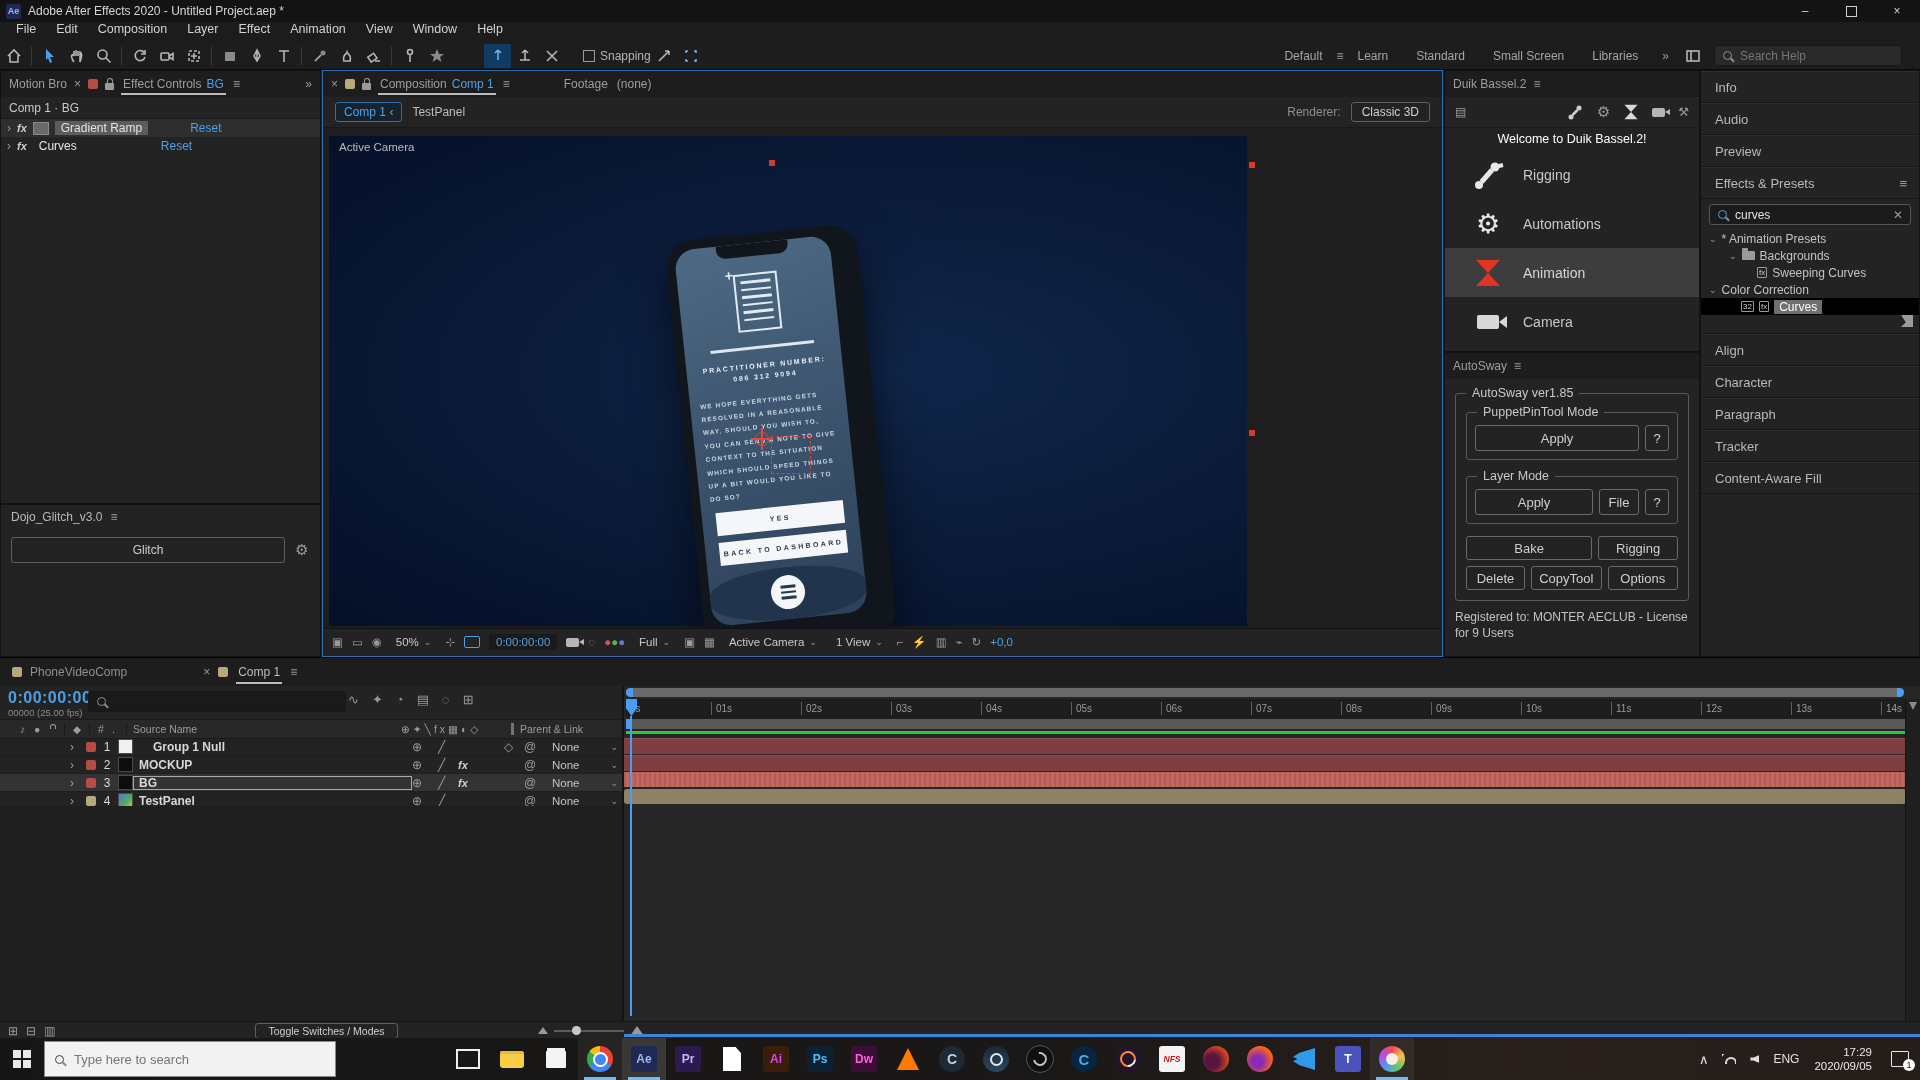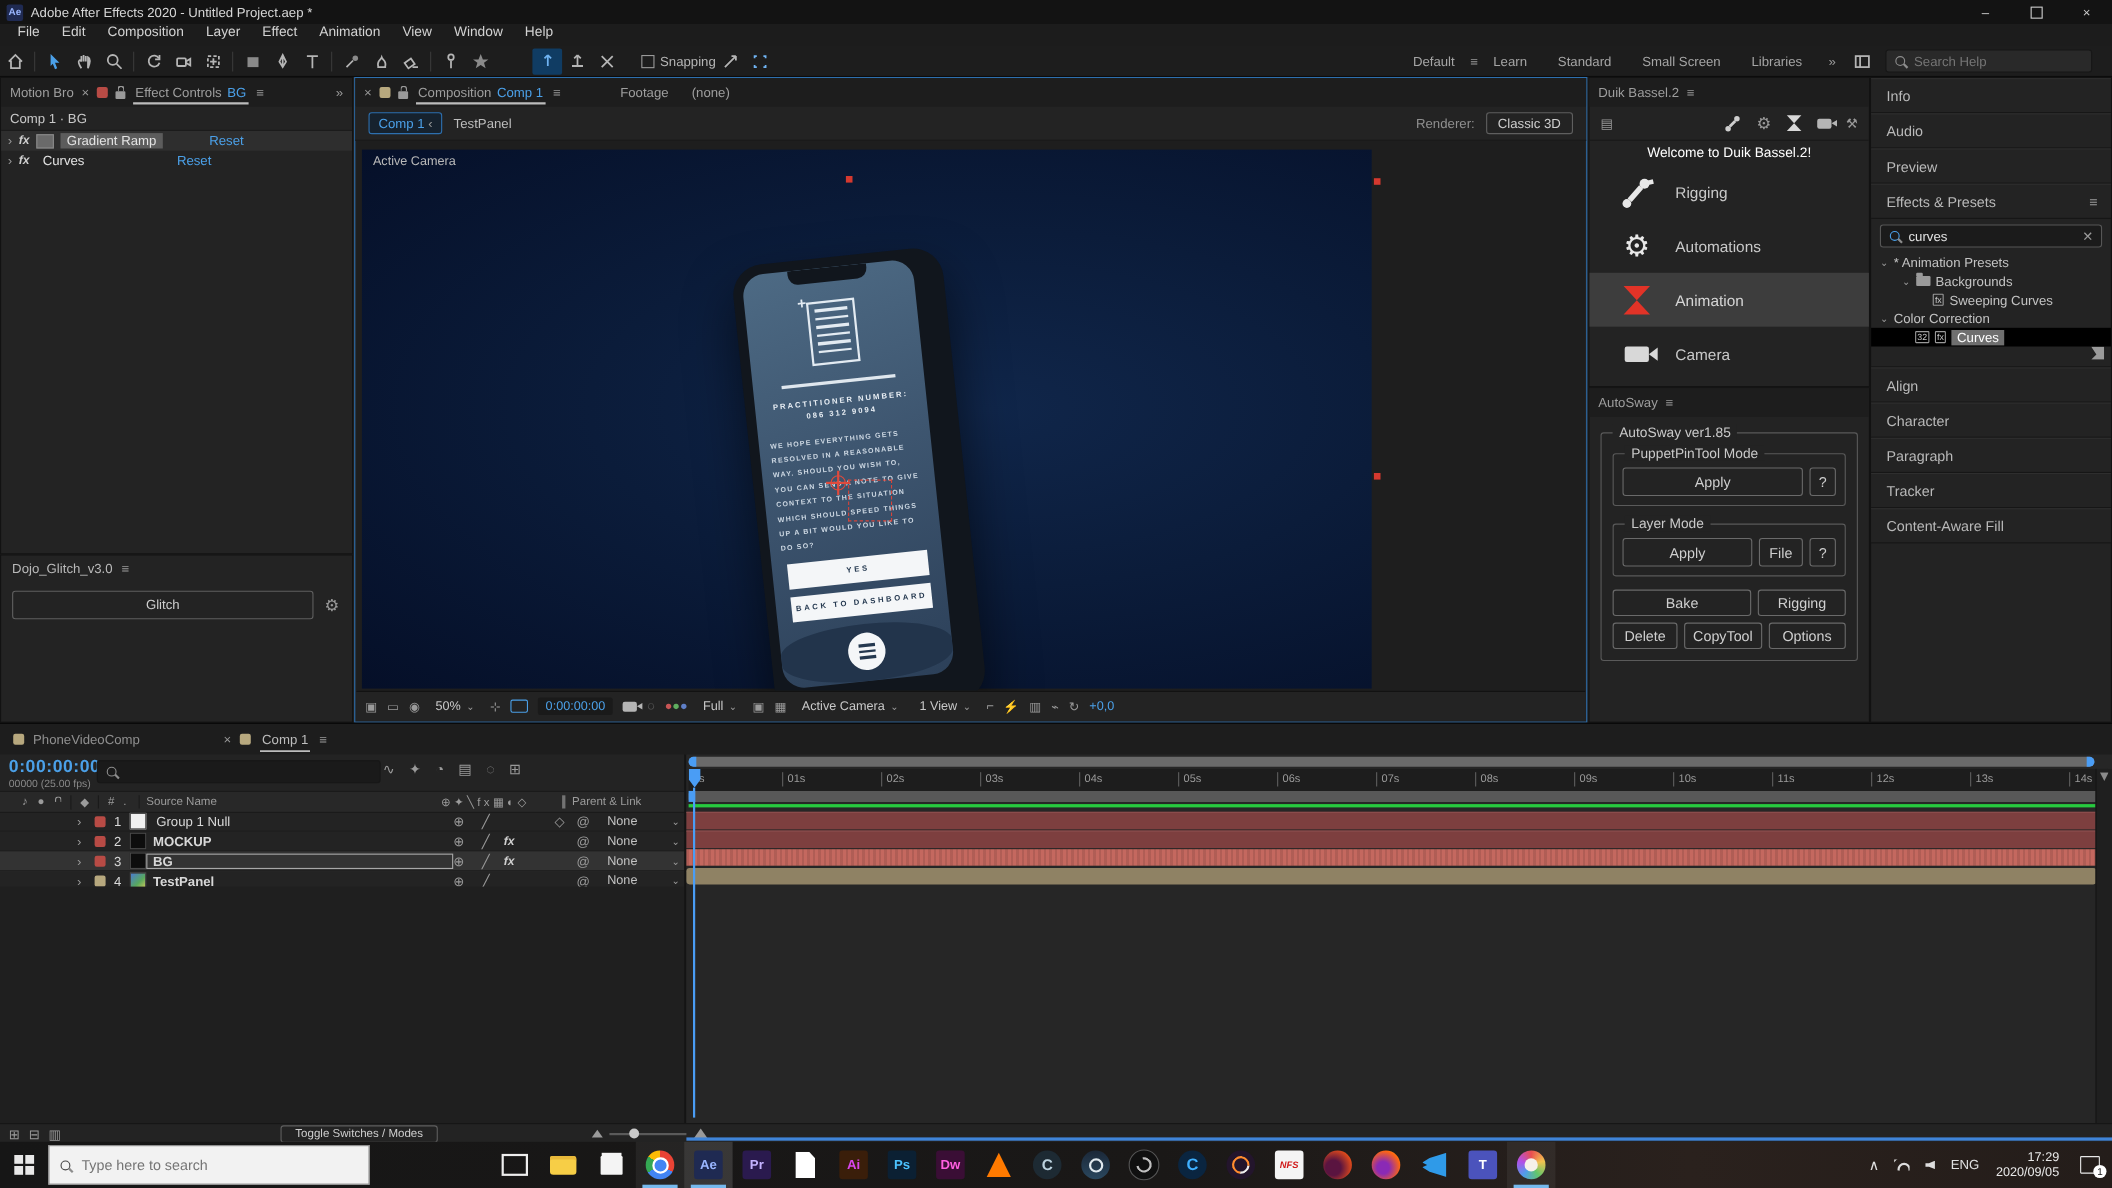--- a/index.html
+++ b/index.html
@@ -349,21 +349,21 @@
     <div class="tabstrip">
       <span class="icglyph">×</span>
       <span class="swatch sw-tan"></span>
       <span class="lockic"></span>
       <span class="tab-active underline-active" style="display:flex;gap:5px;padding:4px 2px">
         <span>Composition</span>
         <span class="blue">Comp 1</span>
       </span>
       <span class="icglyph">≡</span>
       <span style="width:40px"></span>
-      <span style="display:flex;gap:21px">
+      <span style="display:flex;gap:9px">
         <span>Footage</span>
         <span>(none)</span>
       </span>
     </div>
     <div style="height:30px;display:flex;align-items:center;padding:0 12px;gap:10px;background:#232323;border-bottom:1px solid #181818">
       <span style="background:#16222e;border:1px solid #2d6fae;border-radius:3px;padding:2px 8px" class="blue">
         <span>Comp 1</span> <span class="icglyph">‹</span>
       </span>
       <span>TestPanel</span>
       <span style="flex:1"></span>
@@ -531,20 +531,24 @@
       <div class="row" style="gap:6px;margin-top:12px">
         <span class="asbtn" style="flex:1.6;height:22px">Bake</span>
         <span class="asbtn" style="flex:1;height:22px">Rigging</span>
       </div>
       <div class="row" style="gap:6px;margin-top:6px">
         <span class="asbtn" style="flex:1;height:22px">Delete</span>
         <span class="asbtn" style="flex:1.2;height:22px">CopyTool</span>
         <span class="asbtn" style="flex:1.2;height:22px">Options</span>
       </div>
     </div>
+    <div style="padding:8px 10px;color:#c3c3c3;font-size:12px;line-height:16px">
+      <div>Registered to: MONTER AECLUB  - License</div>
+      <div>for 9 Users</div>
+    </div>
   </div>
 
   <div class="abs panel" style="left:1700px;top:70px;width:220px;height:587px">
     <div class="railrow">Info</div>
     <div class="railrow">Audio</div>
     <div class="railrow">Preview</div>
 
     <div class="railrow" style="justify-content:space-between;padding-right:12px">
       <span>Effects &amp; Presets</span>
       <span class="icglyph">≡</span>
@@ -632,21 +636,21 @@
       </div>
 
       <div class="abs" style="left:0;top:52px;width:622px">
         <div class="lrow">
           <span style="width:20px;margin-left:6px"><span class="eye"></span></span>
           <span style="width:44px"></span>
           <span class="icglyph" style="width:16px">›</span>
           <span class="swatch sw-red"></span>
           <span style="width:22px;text-align:center">1</span>
           <span class="thumb" style="background:#f0f0f0"></span>
-          <span style="flex:1;padding-left:9px;font-weight:normal">Group 1 Null</span>
+          <span style="flex:1;padding-left:20px;font-weight:bold">Group 1 Null</span>
           <span style="width:26px" class="icglyph">⊕</span>
           <span style="width:20px" class="icglyph">╱</span>
           <span style="width:46px"></span>
           <span style="width:20px" class="icglyph">◇</span>
           <span style="width:24px" class="icglyph">@</span>
           <span class="nonebox">
               <span>None</span>
               <span class="caret">⌄</span>
             </span>
         </div>

